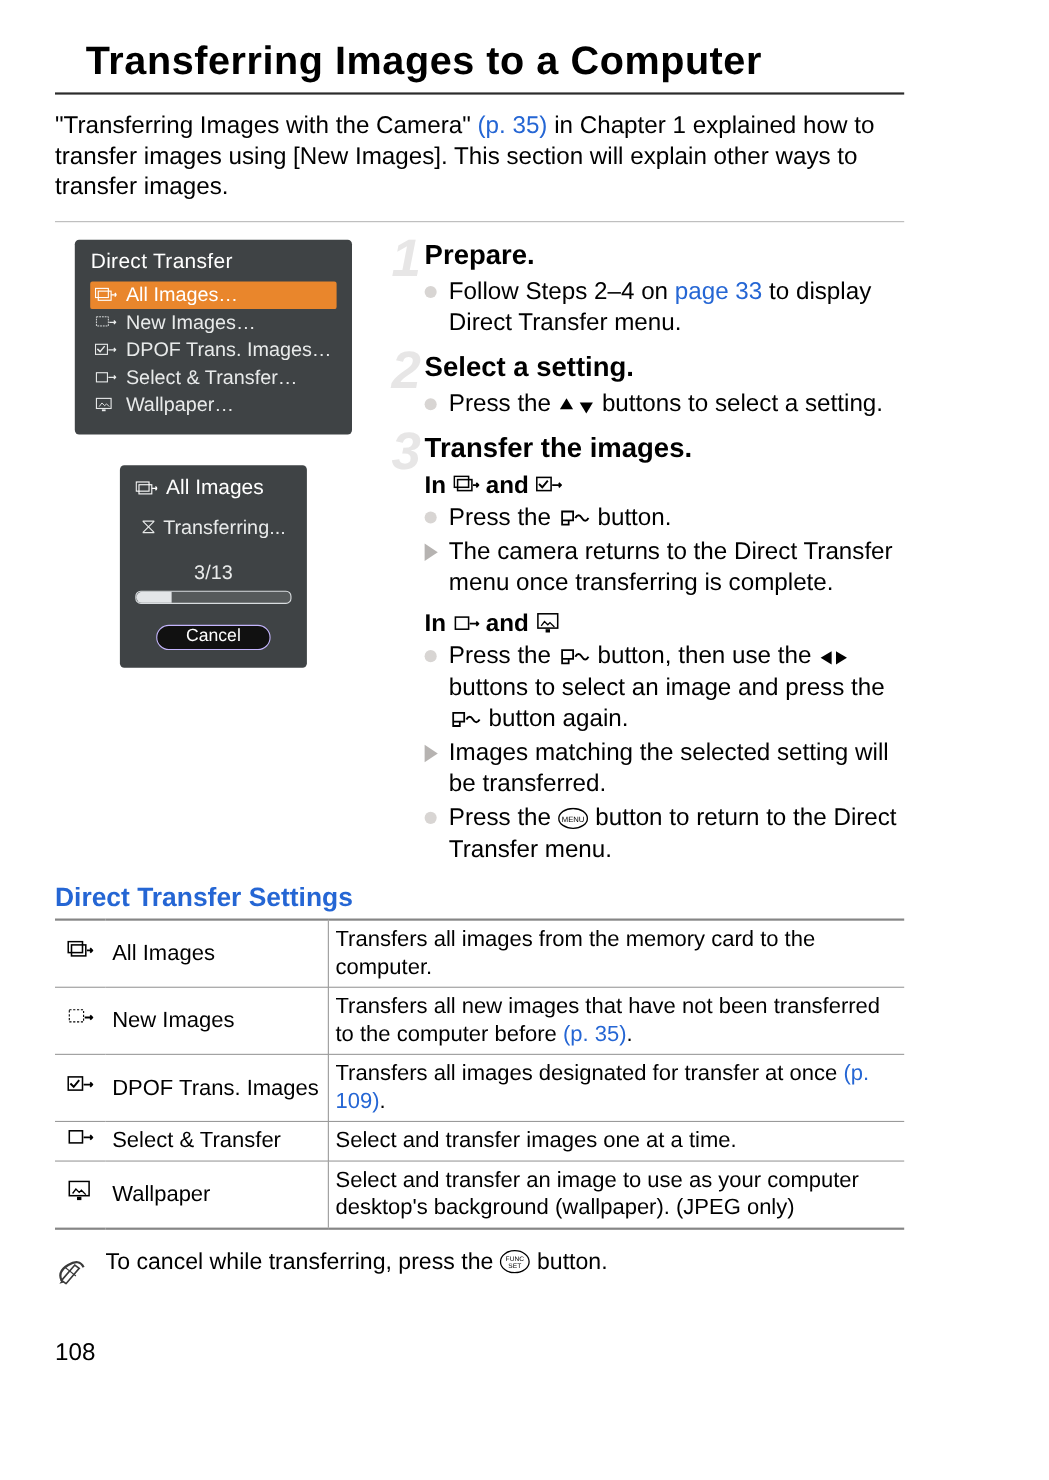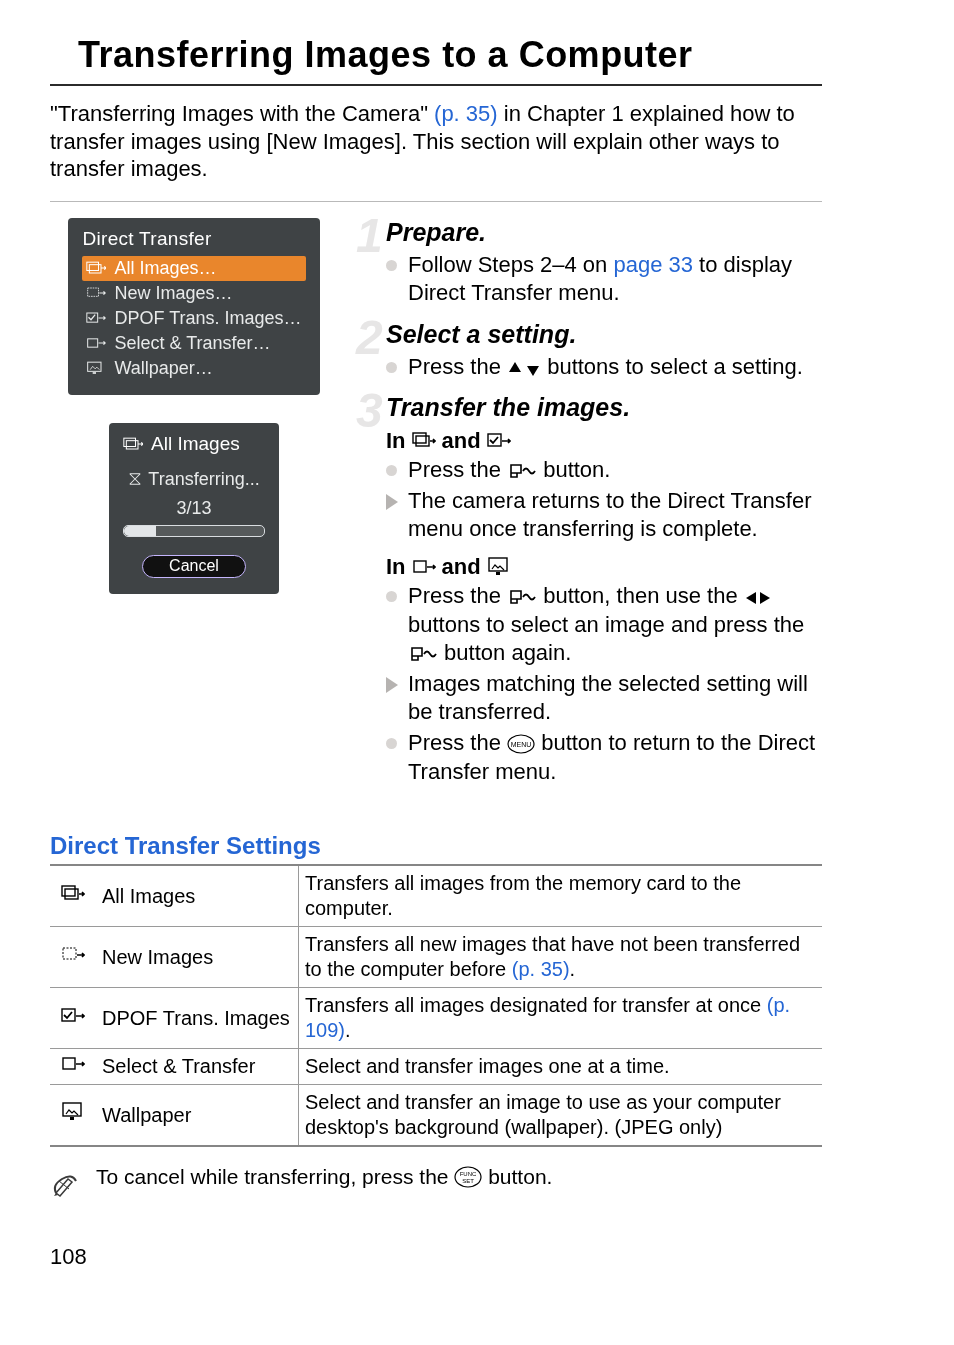--- a/index.html
+++ b/index.html
@@ -177,21 +177,20 @@
     font-family: Arial, sans-serif;
     z-index: 0;
     user-select: none;
   }
   .step-head {
     position: relative;
     z-index: 1;
     font-size: 25px;
     font-weight: 700;
     margin: 0 0 4px 14px;
-    font-style: italic;
   }
   .bullets {
     list-style: none;
     padding: 0;
     margin: 0 0 10px 14px;
     font-size: 22px;
   }
   .bullets li {
     position: relative;
     padding-left: 22px;
@@ -232,21 +231,21 @@
     vertical-align: -3px;
   }
   svg.txt-icon {
     vertical-align: -4px;
   }
 
   .section-head {
     color: #2566d4;
     font-size: 24px;
     font-weight: 700;
-    margin: 34px 0 4px 0;
+    margin: 5px 0 4px 0;
   }
   table.settings {
     width: 100%;
     border-collapse: collapse;
     font-size: 20px;
   }
   table.settings td {
     border-top: 1px solid #9a9a9a;
     border-bottom: 1px solid #9a9a9a;
     padding: 5px 6px;
@@ -354,21 +353,21 @@
               <path d="M18 8 l6 0 M22 6 l2 2 l-2 2" fill="none" stroke="#fff" stroke-width="1.4"></path>
             </svg>
           <span>All Images</span>
         </div>
         <div style="display:flex;justify-content:center;align-items:center;gap:6px;">
           <svg width="14" height="14" viewBox="0 0 16 16">
               <path d="M2 2 l12 12 M2 14 l12 -12 M2 2 h12 M2 14 h12" stroke="#e8eaea" stroke-width="1.2" fill="none"></path>
             </svg>
           <span>Transferring...</span>
         </div>
-        <div style="margin-top:8px;">3/13</div>
+        <div style="margin-top:20px;">3/13</div>
         <div class="progressbar-outer">
           <div class="progressbar-fill"></div>
         </div>
         <span class="cancel-btn">Cancel</span>
       </div>
     </div>
 
     <div class="right-col">
 
       <div class="step">

